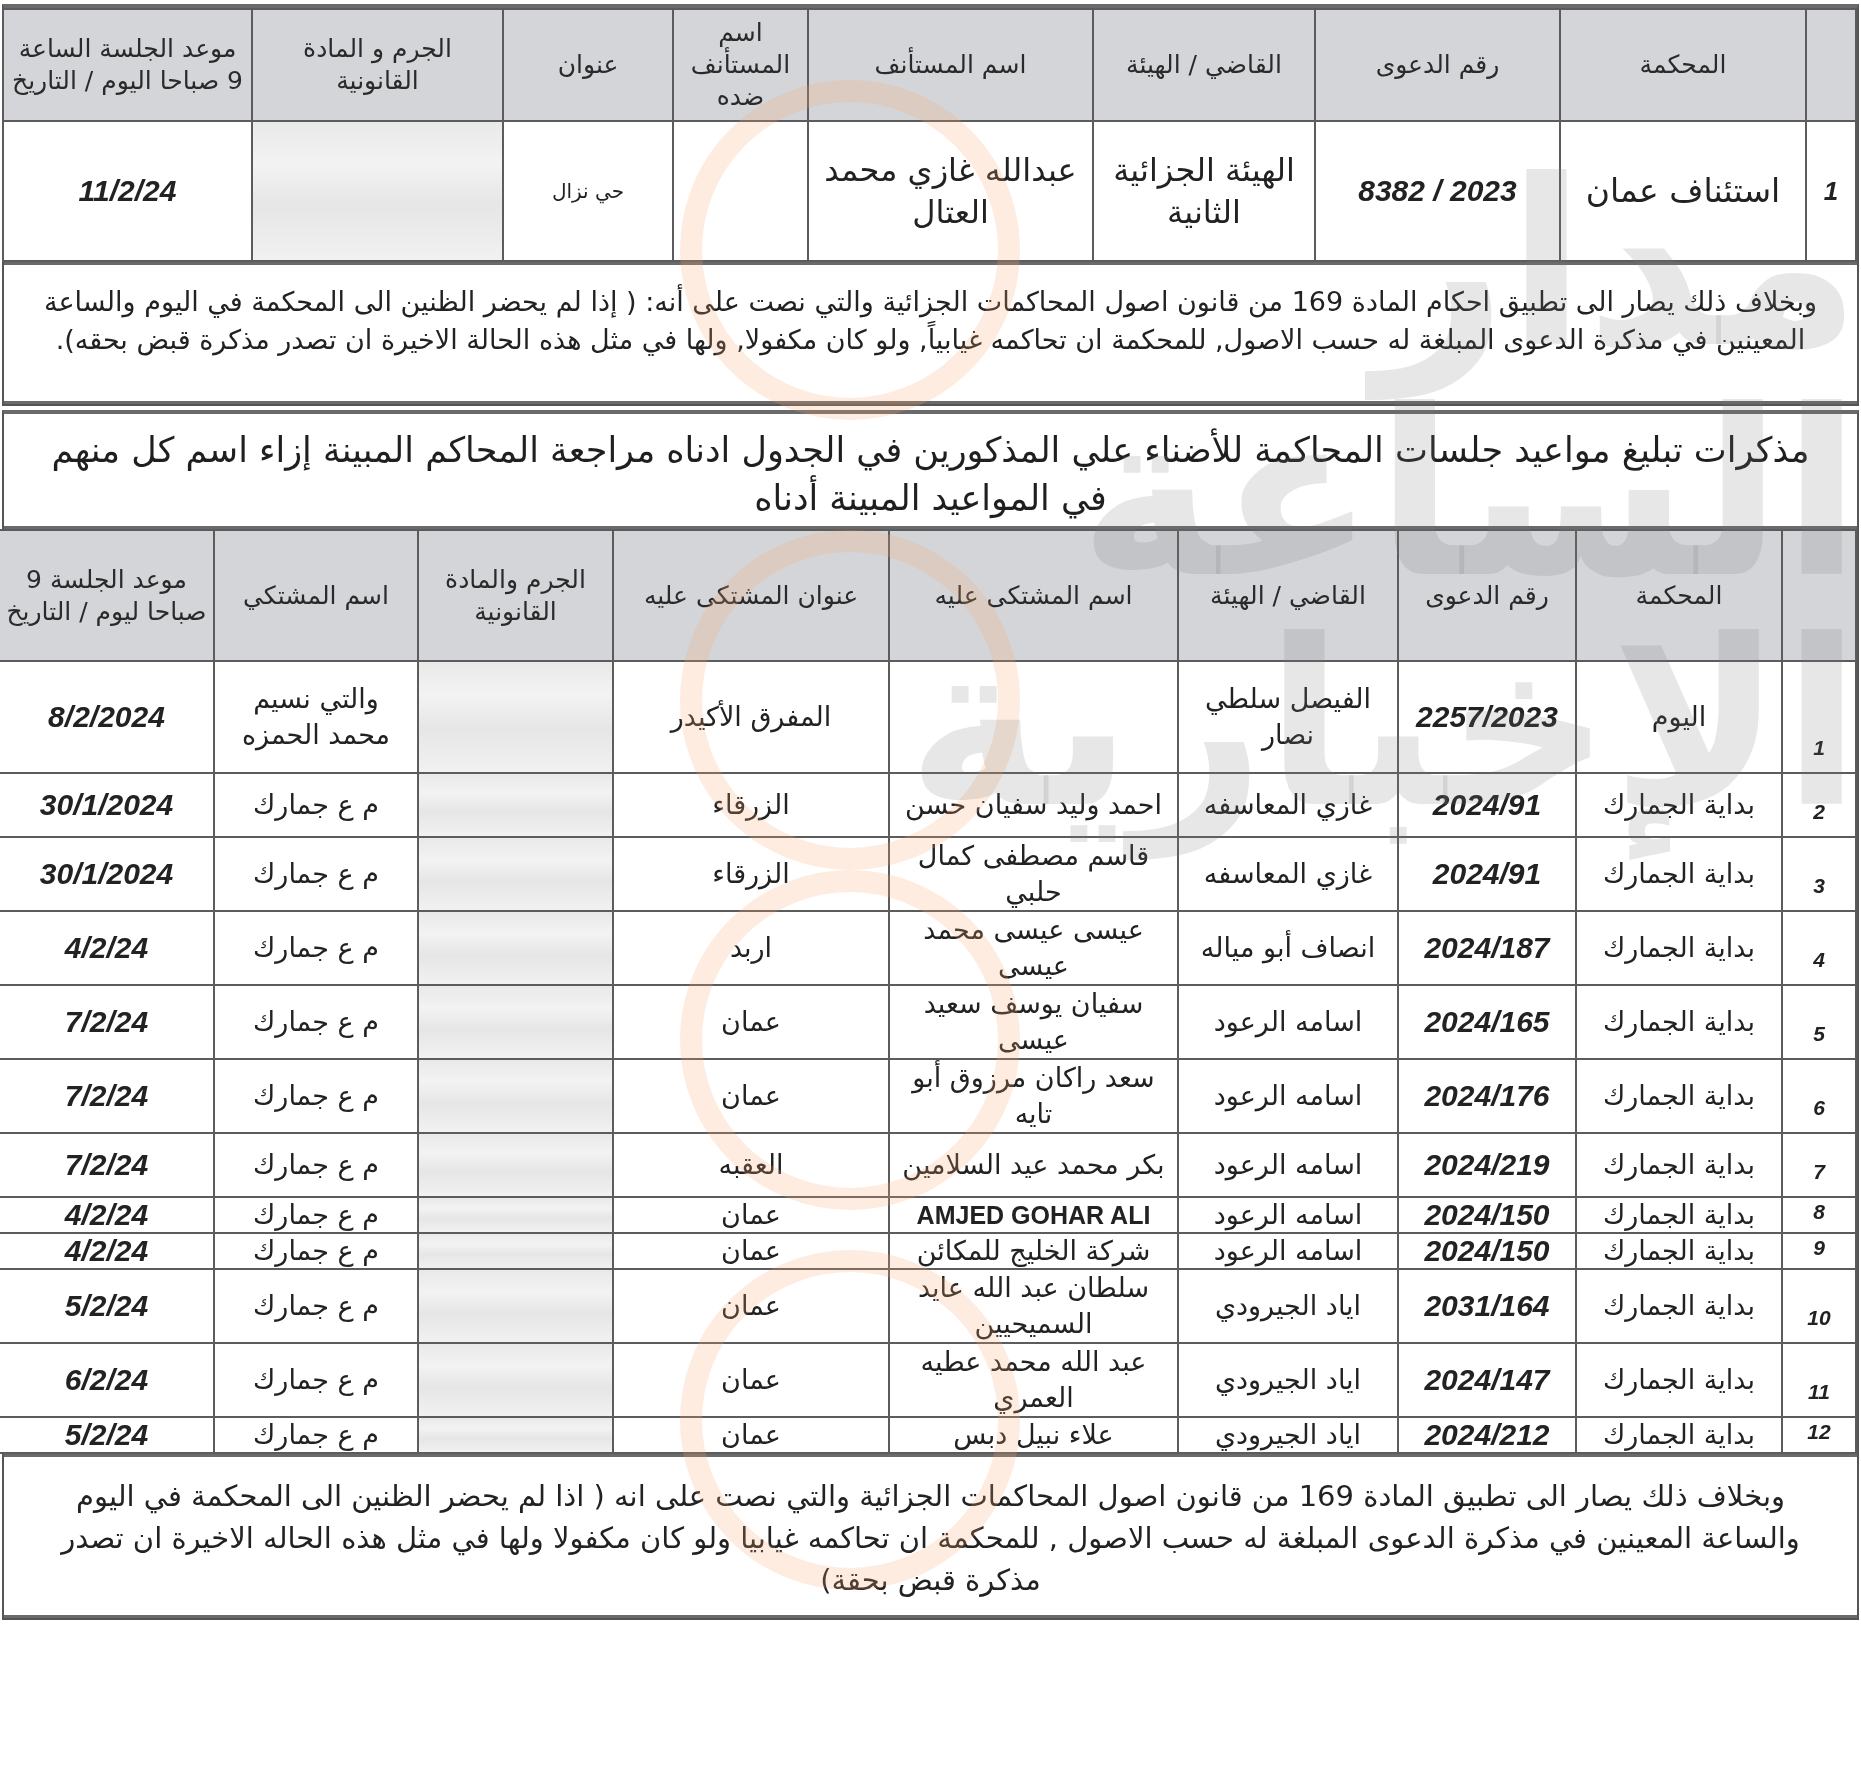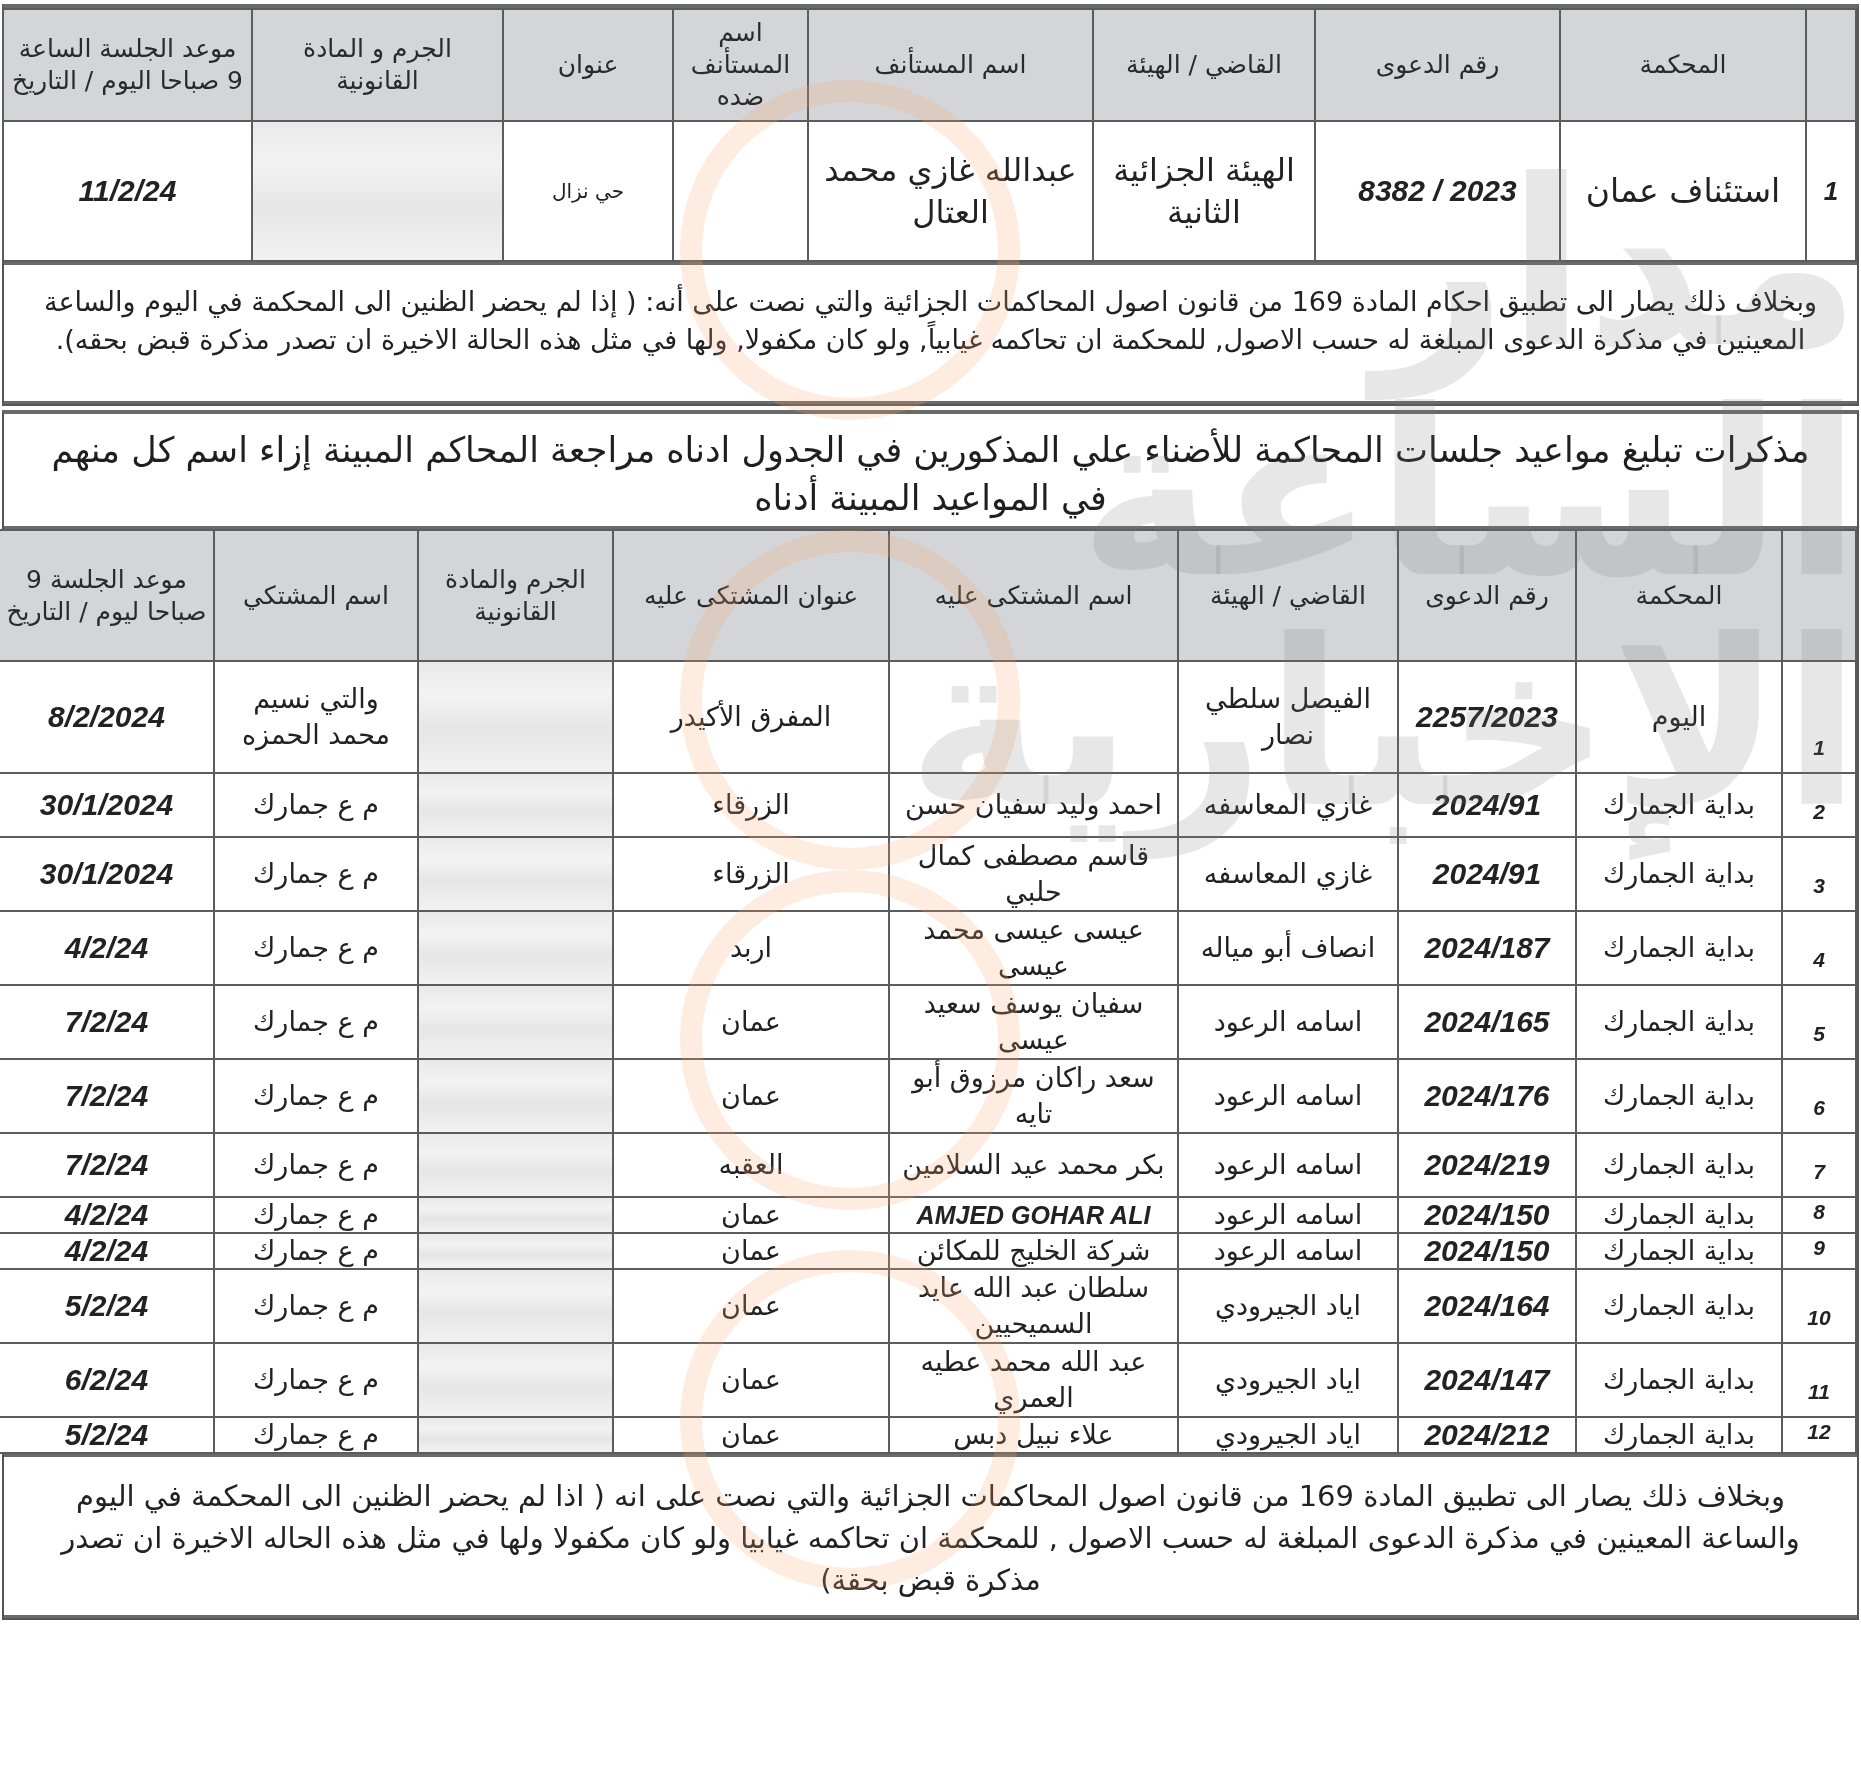--- a/index.html
+++ b/index.html
@@ -12,21 +12,21 @@
   table { border-collapse:collapse; width:100%; table-layout:fixed; }
   td, th { border:2px solid #5c5c5c; text-align:center; vertical-align:middle; padding:0 6px;
            font-weight:normal; }
   th { background:#d4d5d8; font-size:25px; line-height:32px; color:#2a2a2a; }
   td { font-size:27px; line-height:36px; color:#222; background:#fff; }
   .num { font-family:"Liberation Sans", sans-serif; font-weight:bold; font-style:italic;
          font-size:30px; direction:ltr; unicode-bidi:isolate; }
   .idx { font-family:"Liberation Sans", sans-serif; font-weight:bold; font-style:italic;
          font-size:21px; vertical-align:bottom; padding-bottom:6px; }
   .idx1 { font-size:26px; vertical-align:middle; padding-bottom:0; }
-  .latin { font-family:"Liberation Sans", sans-serif; font-weight:bold; font-style:italic; font-size:25px; direction:ltr; }
+  .latin { font-family:"Liberation Sans", sans-serif; font-weight:bold; font-size:25px; direction:ltr; }
   .blur { background:linear-gradient(180deg,#e9e9e9,#f3f3f3 30%,#e6e6e6 60%,#f1f1f1);
           filter:blur(0.5px); }
   .note { font-size:27px; line-height:38px; text-align:center; padding:18px 20px 14px 20px;
           border-bottom:3px solid #6a6a6a; color:#222; }
   .wm { position:absolute; pointer-events:none; }
   .clock { width:340px; height:340px; border-radius:50%; border:22px solid rgba(245,170,110,0.22);
            box-sizing:border-box; }
   .wmtext { color:rgba(120,120,120,0.18); font-size:230px; font-weight:bold; line-height:1; }
 </style>
 </head>
@@ -198,21 +198,21 @@
             <td style="line-height: 28px;">اسامه الرعود</td>
             <td style="line-height: 28px;">شركة الخليج للمكائن</td>
             <td style="line-height: 28px;">عمان</td>
             <td class="blur" style="line-height: 28px;"></td>
             <td style="line-height: 28px;">م ع جمارك</td>
             <td class="num" style="line-height: 28px;">4/2/24</td>
           </tr>
           <tr style="height: 64px;">
             <td class="idx">10</td>
             <td>بداية الجمارك</td>
-            <td class="num">2024/164</td>
+            <td class="num">2031/164</td>
             <td>اياد الجيرودي</td>
             <td>سلطان عبد الله عايد السميحيين</td>
             <td>عمان</td>
             <td class="blur"></td>
             <td>م ع جمارك</td>
             <td class="num">5/2/24</td>
           </tr>
           <tr style="height: 64px;">
             <td class="idx">11</td>
             <td>بداية الجمارك</td>

